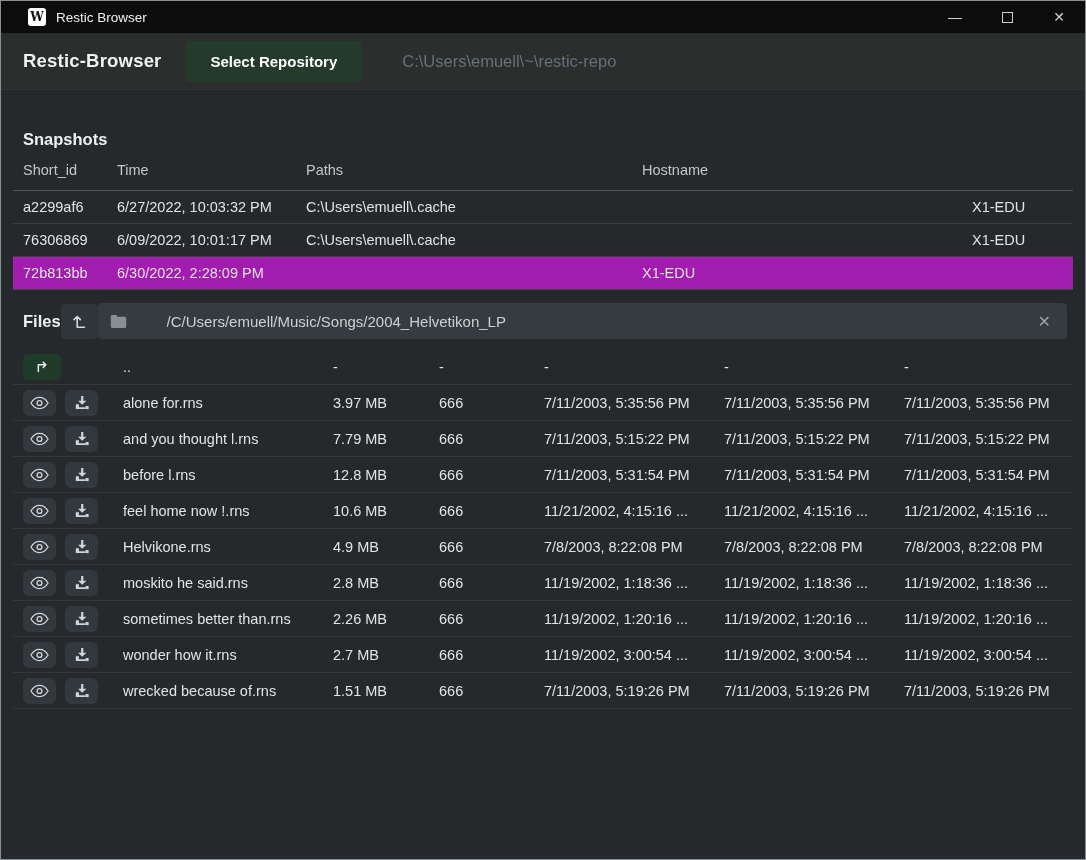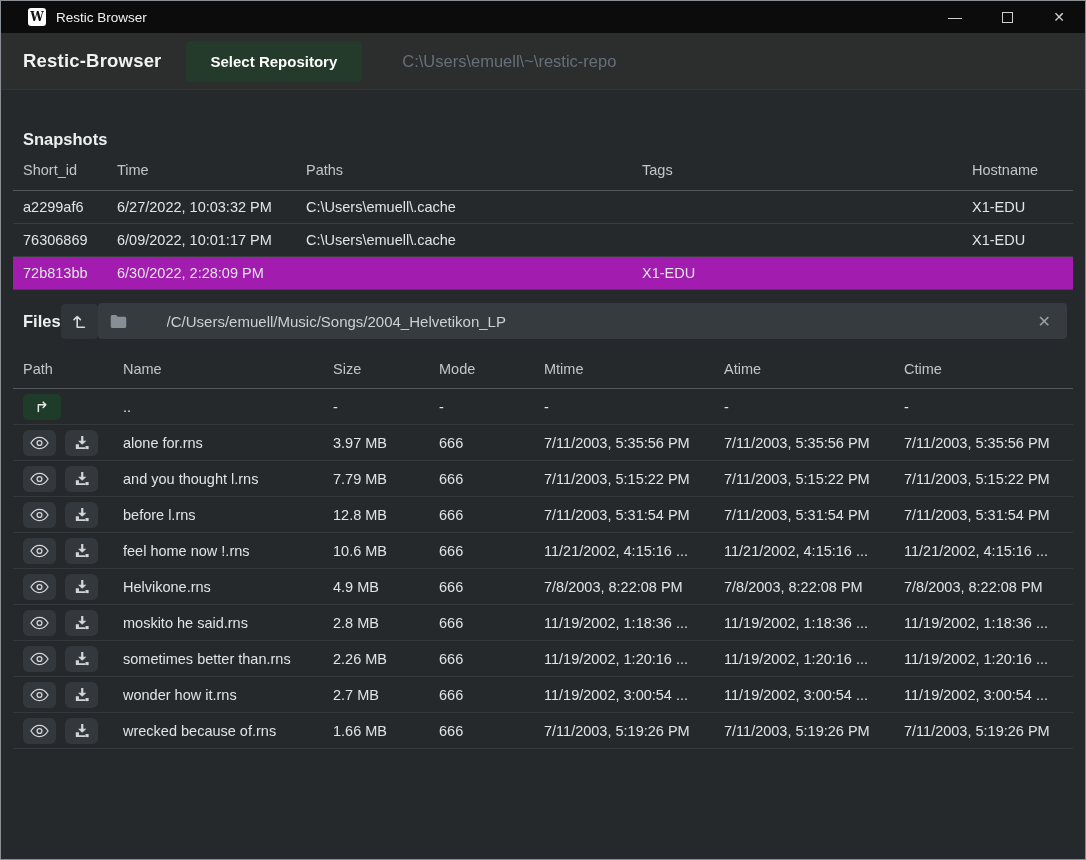--- a/index.html
+++ b/index.html
@@ -101,21 +101,20 @@
 
   <div class="snapshots-title-band">
     <span class="section-title">Snapshots</span>
   </div>
 
   <div class="table">
     <div class="thead snap-grid snap-head">
       <div>Short_id</div>
       <div>Time</div>
       <div>Paths</div>
-      <div>Tags</div>
       <div>Hostname</div>
     </div>
     <div id="snap-rows">
   <div class="snap-row trow">
     <div>a2299af6</div>
     <div>6/27/2022, 10:03:32 PM</div>
     <div>C:\Users\emuell\.cache</div>
     <div></div>
     <div>X1-EDU</div>
   </div>
@@ -147,29 +146,20 @@
     <div class="path-box">
       <svg width="17" height="15" viewBox="0 0 22 19">
         <path d="M1 3c0-1.1.9-2 2-2h5l2 2.2h9c1.1 0 2 .9 2 2V16c0 1.1-.9 2-2 2H3c-1.1 0-2-.9-2-2V3z" fill="#878e94"></path>
       </svg>
       <span class="path-text">/C/Users/emuell/Music/Songs/2004_Helvetikon_LP</span>
       <span class="clear-x">✕</span>
     </div>
   </div>
 
   <div class="table">
-    <div class="thead files-grid files-head">
-      <div>Path</div>
-      <div>Name</div>
-      <div>Size</div>
-      <div>Mode</div>
-      <div>Mtime</div>
-      <div>Atime</div>
-      <div>Ctime</div>
-    </div>
     <div id="file-rows">
   <div class="file-row">
     <div class="cell-actions">
       <button class="up-btn">
         <svg width="17" height="15" viewBox="0 0 20 18">
           <path d="M5 15 V7 H14 M14 7 L10.8 3.8 M14 7 L10.8 10.2" stroke="#e6e8e9" stroke-width="1.8" fill="none" stroke-linecap="round" stroke-linejoin="round"></path>
         </svg>
       </button>
     </div>
     <div>..</div>
@@ -382,21 +372,21 @@
       </button>
       <button class="icon-btn">
         <svg width="16" height="15" viewBox="0 0 18 17">
           <path d="M8 1h2.5v5.5H14L9.2 11 4.5 6.5H8z" fill="#d2d5d7"></path>
           <path d="M2 10.5h3.5v3.5h7.5V16H2z" fill="#d2d5d7"></path>
           <path d="M13 12.5h3.5V16H13z" fill="#d2d5d7"></path>
         </svg>
       </button>
     </div>
     <div>wrecked because of.rns</div>
-    <div>1.66 MB</div>
+    <div>1.51 MB</div>
     <div>666</div>
     <div>7/11/2003, 5:19:26 PM</div>
     <div>7/11/2003, 5:19:26 PM</div>
     <div>7/11/2003, 5:19:26 PM</div>
   </div>
 </div>
   </div>
 
 </div>
 

